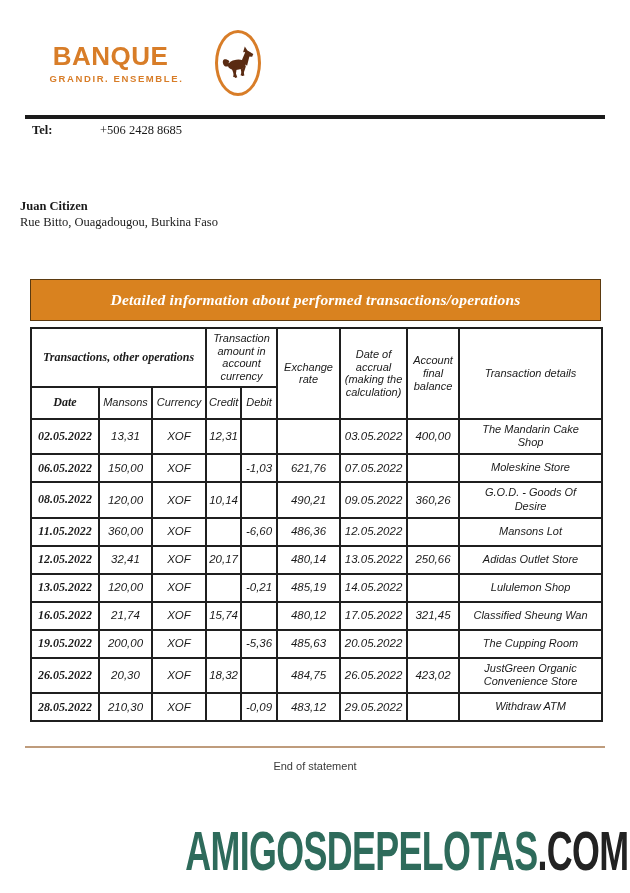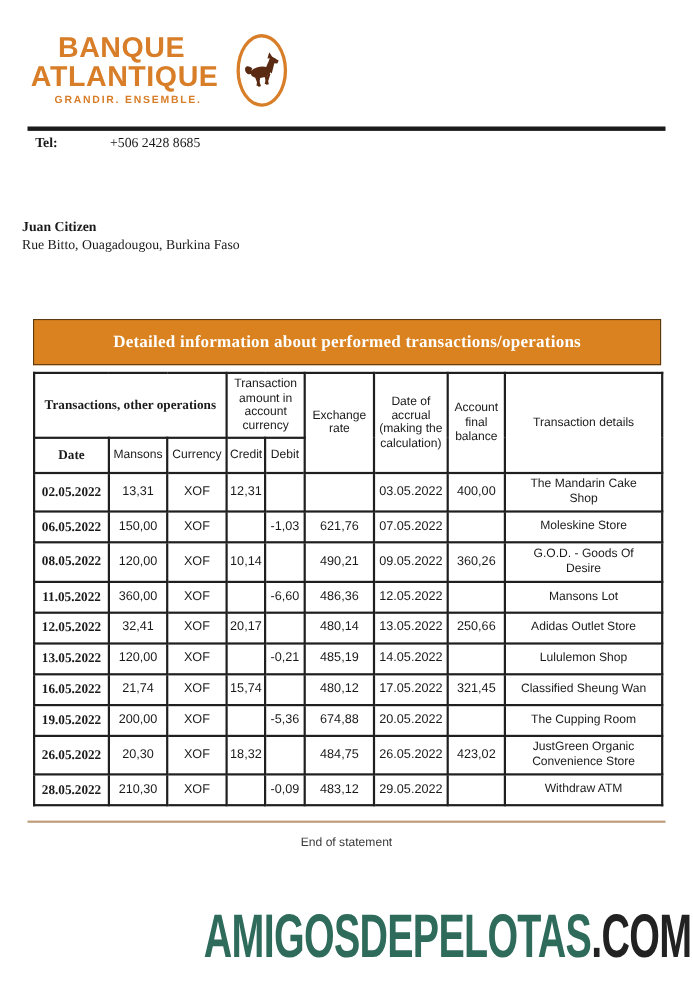--- a/index.html
+++ b/index.html
@@ -22,21 +22,21 @@
   .logo-emblem svg { width:34px; height:44px; }
 
   
   .top-rule { position:absolute; left:25px; top:115px; width:580px; height:4px; background:#1b1b1b; }
   .contact-block { position:absolute; left:32px; top:122px; font-size:12.5px; line-height:17px; }
   .contact-row .lbl { display:inline-block; width:68px; font-weight:700; }
   .customer-block { position:absolute; left:20px; top:198px; font-size:12.5px; line-height:16px; }
   .customer-name { font-weight:700; }
 
   
-  .statement { position:absolute; left:30px; top:290px; width:571px; }
+  .statement { position:absolute; left:30px; top:279px; width:571px;font-style:italic; }
   .banner { box-sizing:border-box; width:571px; height:42px; background:var(--banner);
             border:1px solid #5b3a10; display:flex; align-items:center; justify-content:center;
             color:#ffffff; font-weight:700; font-size:15.5px; letter-spacing:0.2px; margin-bottom:6px; }
   table.tx { border-collapse:collapse; width:571px; table-layout:fixed; }
   .tx th, .tx td { border:2px solid #1f1f1f; text-align:center; vertical-align:middle;
                    padding:3px 2px; overflow:hidden; }
   .tx th.th-sans { font-family:"Liberation Sans", sans-serif; font-weight:400;
                    font-size:11px; line-height:1.15; }
   .tx th.th-serif { font-family:"Liberation Serif", serif; font-weight:700;
                     font-size:12px; white-space:nowrap; }
@@ -59,21 +59,20 @@
   .wm-tld  { color:#222222; }
 </style>
 </head>
 <body>
 
 <div class="page">
 
   <header class="logo-block">
     <div class="logo-text">
       <div class="logo-line">BANQUE</div>
-      <div class="logo-line">ATLANTIQUE</div>
       <div class="logo-tagline">GRANDIR. ENSEMBLE.</div>
     </div>
     <div class="logo-emblem">
       <svg viewBox="0 0 60 70" aria-hidden="true">
         <g fill="var(--brown)">
           <ellipse cx="28" cy="38" rx="16" ry="9" transform="rotate(-8 28 38)"></ellipse>
           <polygon points="36,32 44,13 52,16 46,40"></polygon>
           <polygon points="43,11 57,19 55,24 43,23"></polygon>
           <polygon points="42,6 48,15 39,16"></polygon>
           <rect x="40" y="40" width="4" height="18" transform="rotate(18 42 40)"></rect>
@@ -207,21 +206,21 @@
             <td>17.05.2022</td>
             <td>321,45</td>
             <td class="cell-details">Classified Sheung Wan</td>
           </tr>
           <tr>
             <td class="cell-date">19.05.2022</td>
             <td>200,00</td>
             <td>XOF</td>
             <td></td>
             <td>-5,36</td>
-            <td>674,88</td>
+            <td>485,63</td>
             <td>20.05.2022</td>
             <td></td>
             <td class="cell-details">The Cupping Room</td>
           </tr>
           <tr>
             <td class="cell-date">26.05.2022</td>
             <td>20,30</td>
             <td>XOF</td>
             <td>18,32</td>
             <td></td>

